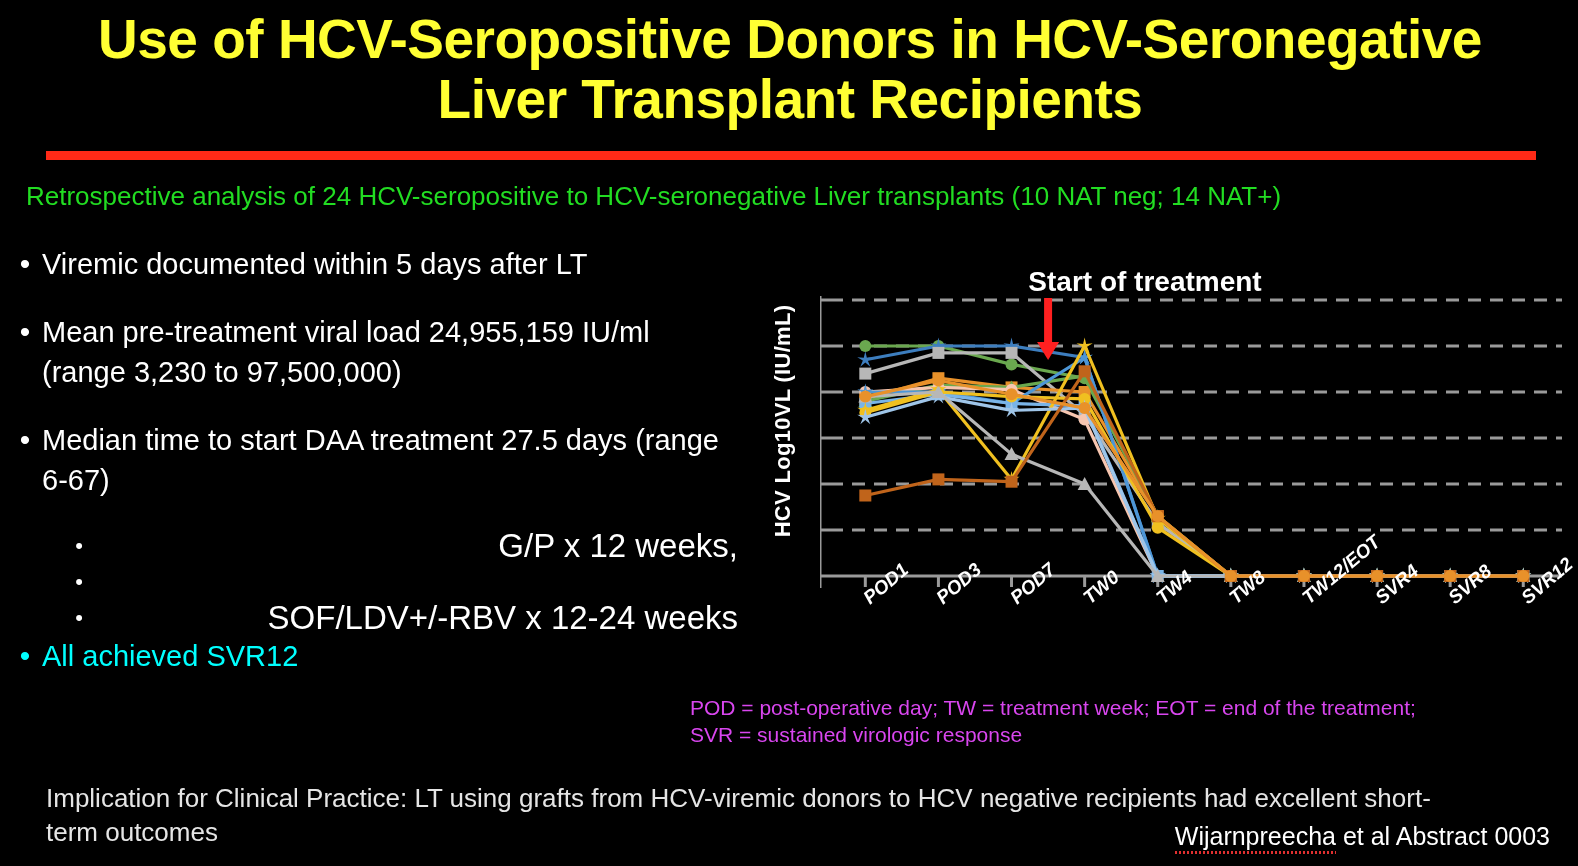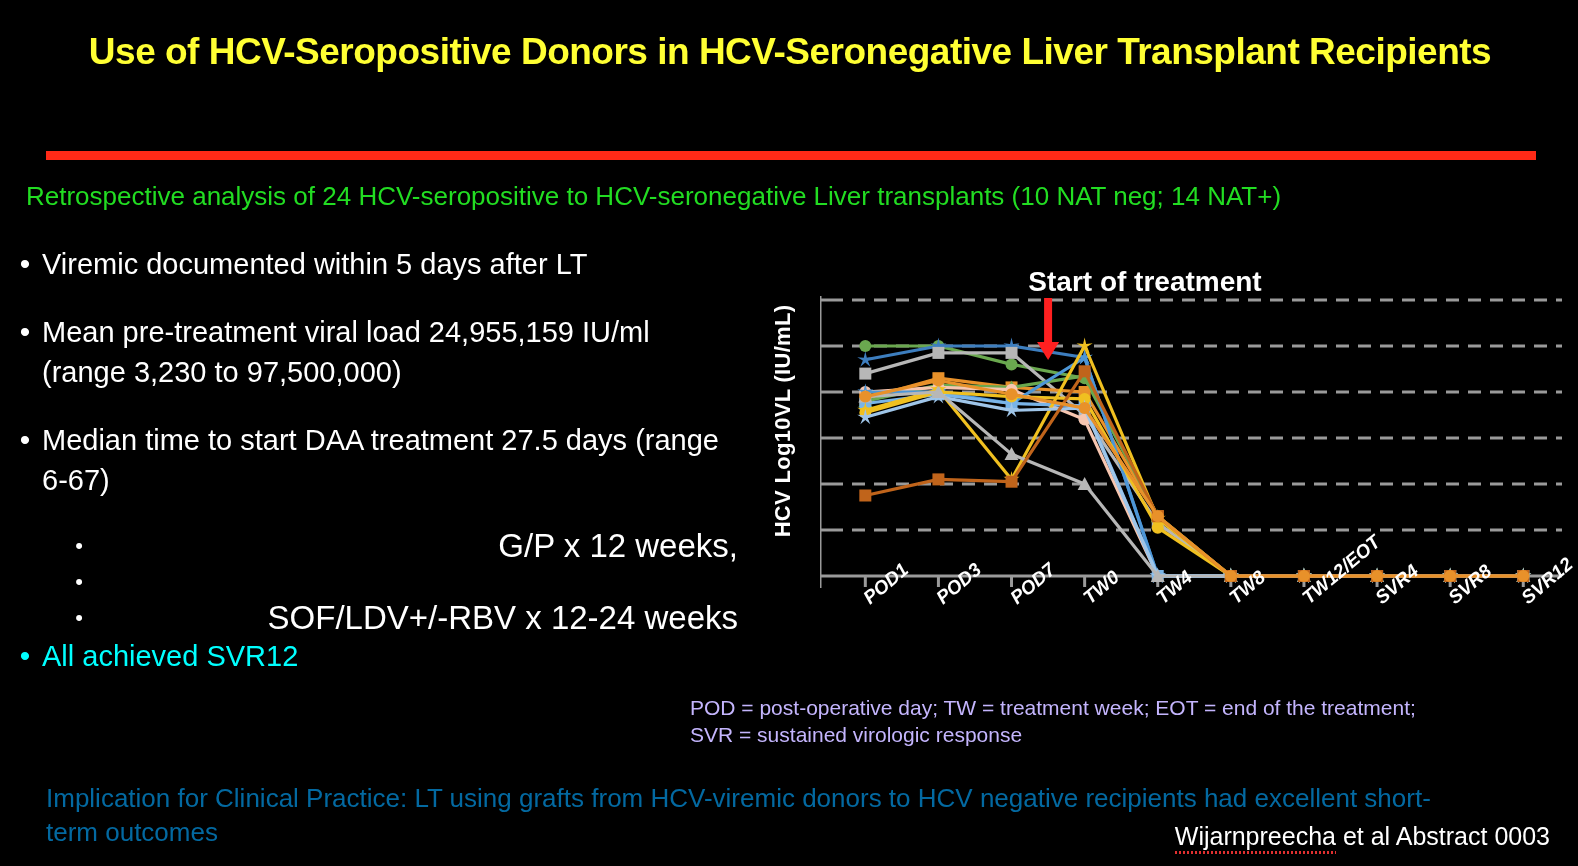--- a/index.html
+++ b/index.html
@@ -4,23 +4,23 @@
 <style>
   html,body{margin:0;padding:0;background:#000;}
   body{
     width:1578px;height:866px;position:relative;overflow:hidden;
     font-family:"Liberation Sans",sans-serif;color:#fff;
   }
   .slide{position:absolute;inset:0;background:#000;}
 
   
   #title{
-    position:absolute;left:60px;top:22px;width:1460px;
+    position:absolute;left:60px;top:9px;width:1460px;
     text-align:center;color:#ffff33;font-weight:bold;
-    font-size:37px;line-height:60px;letter-spacing:-0.5px;
+    font-size:55px;line-height:60px;letter-spacing:-0.5px;
   }
   #title-rule{
     position:absolute;left:46px;top:151px;width:1490px;height:9px;
     background:#ff2a17;
   }
 
   
   #subtitle{
     position:absolute;left:26px;top:180px;width:1540px;
     color:#22dd22;font-size:26px;line-height:32px;white-space:nowrap;
@@ -61,27 +61,27 @@
   #plot{position:absolute;left:75px;top:38px;width:742px;height:290px;}
   #plot svg{display:block;}
   #xlabels{position:absolute;left:75px;top:330px;width:742px;height:90px;}
   .xlab{
     position:absolute;color:#fff;font-size:19px;font-style:italic;
     font-weight:bold;white-space:nowrap;
     transform:rotate(-40deg);transform-origin:left top;
   }
   #footnote{
     position:absolute;left:690px;top:694px;width:870px;
-    color:#c4b5fd;font-size:21px;line-height:27px;
+    color:#d946ef;font-size:21px;line-height:27px;
   }
 
   
   #implication{
     position:absolute;left:46px;top:781px;width:1430px;
-    color:#0369a1;font-size:26px;line-height:34px;
+    color:#e5e5e5;font-size:26px;line-height:34px;
   }
   #citation{
     position:absolute;right:28px;top:822px;
     color:#fff;font-size:25px;white-space:nowrap;margin-left:24px;
   }
   .sp2{position:relative;}
   .sp2::after{
     content:"";position:absolute;left:0;right:0;bottom:-4px;height:3px;
     background:repeating-linear-gradient(90deg,#e03030 0 2px,transparent 2px 4px);
   }

